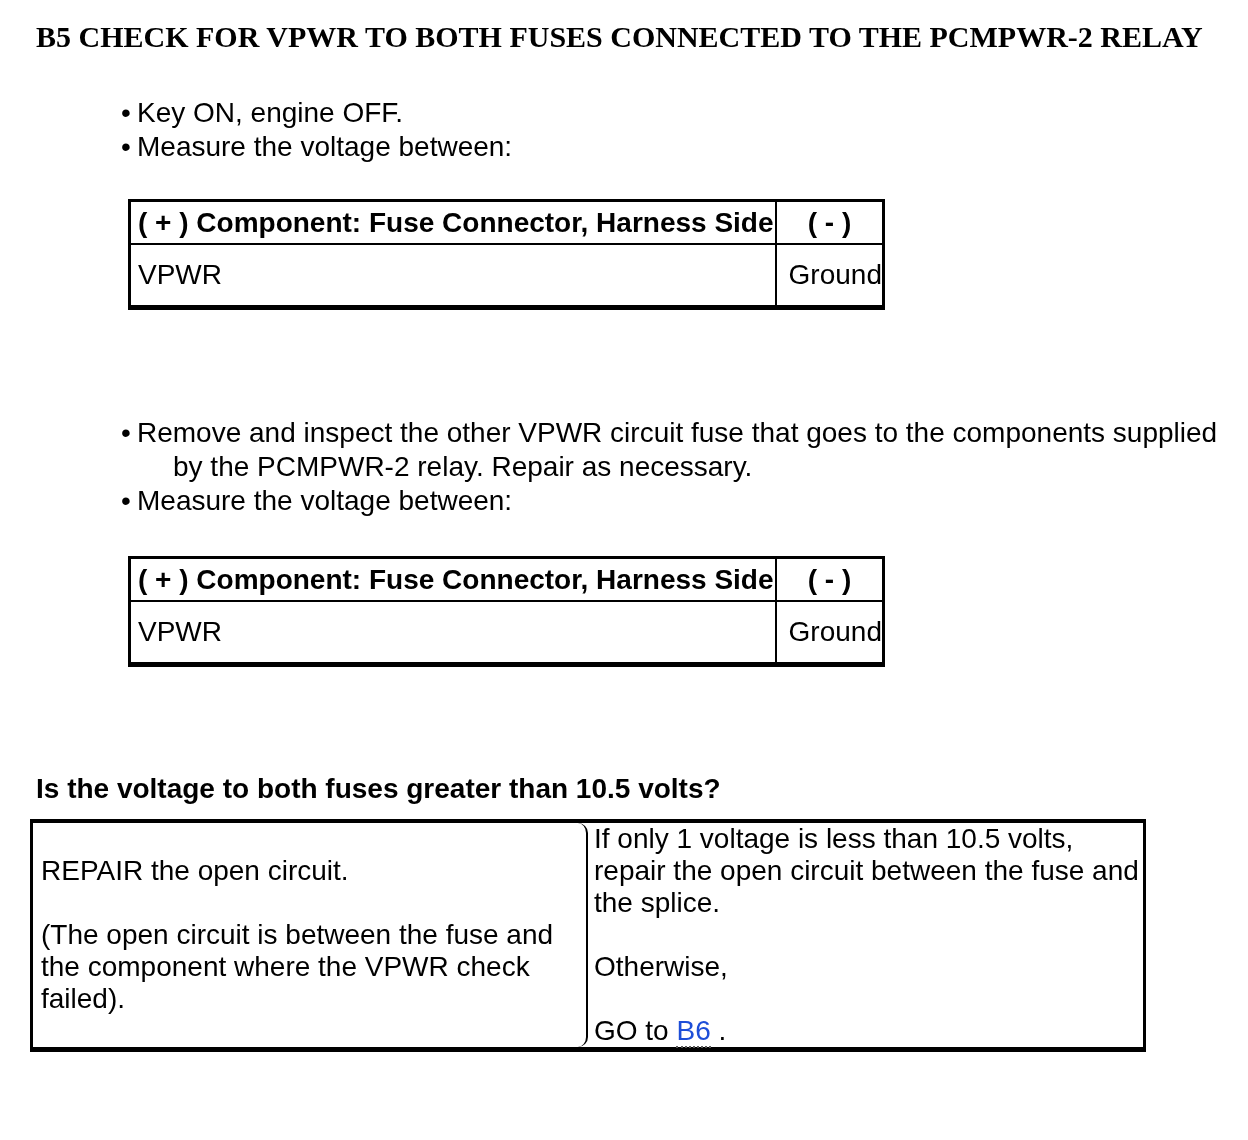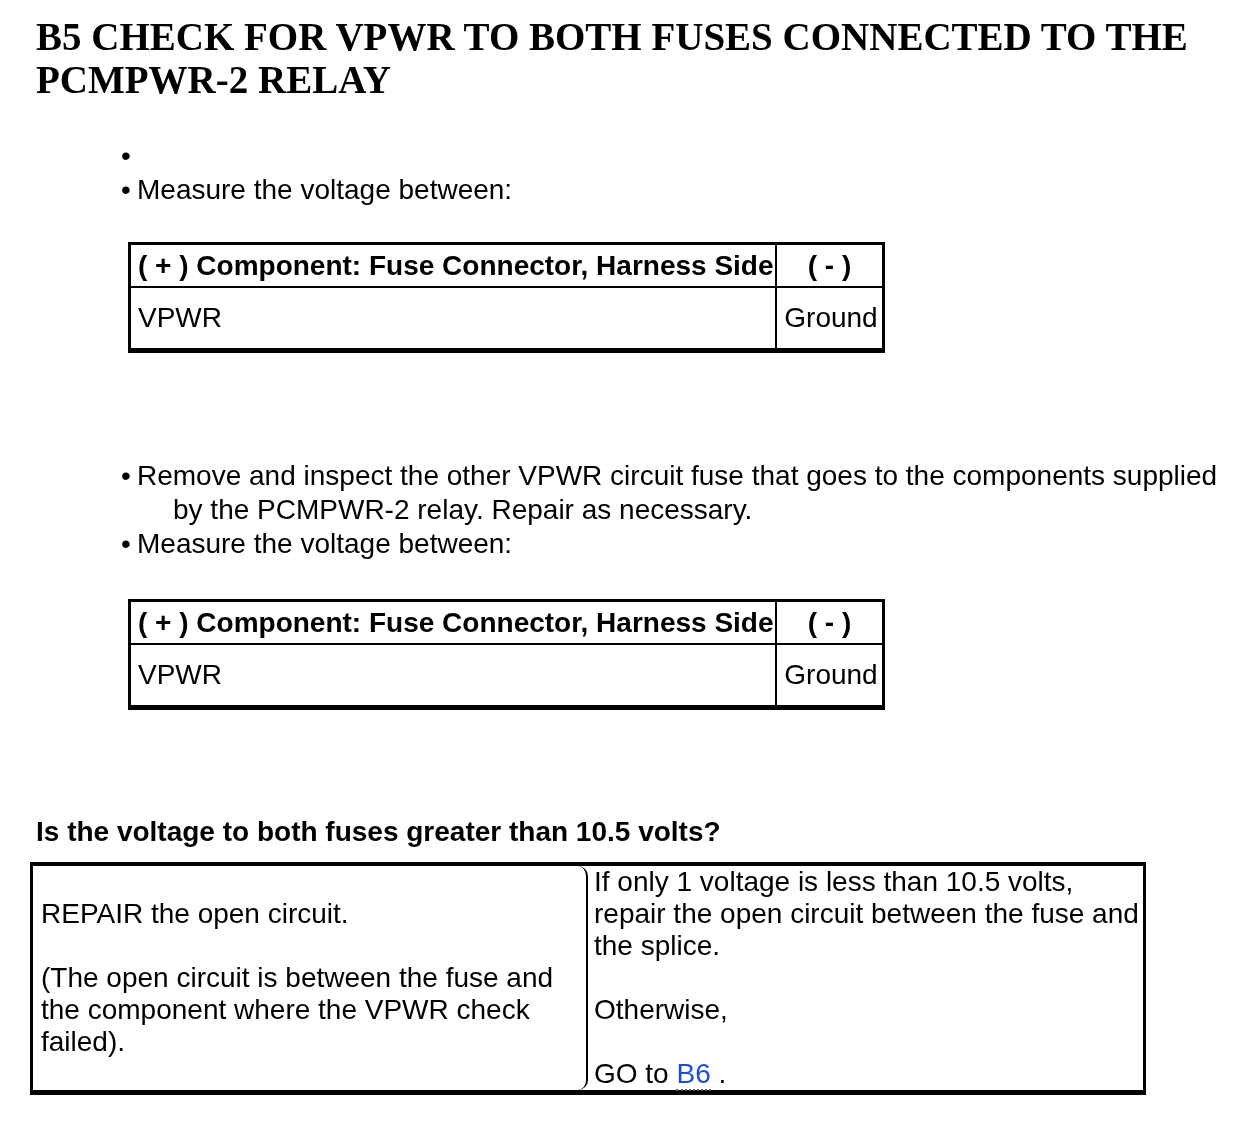--- a/index.html
+++ b/index.html
@@ -9,21 +9,21 @@
     color: #000;
     font-family: "Liberation Sans", sans-serif;
     font-size: 28px;
     overflow: hidden;
   }
   .title {
     margin: 15px 0 0 36px;
     width: 1200px;
     font-family: "Liberation Serif", serif;
     font-weight: bold;
-    font-size: 39px;
+    font-size: 30px;
     line-height: 43px;
     letter-spacing: 0px;
   }
   .bullets { margin-left: 121px; line-height: 34px; }
   .bullets-1 { margin-top: 38px; }
   .bullets-2 { margin-top: 106px; }
   .brow { display: flex; }
   .dot { flex: none; width: 16px; }
   .btext { padding-left: 36px; text-indent: -36px; }
   .btext.wide { max-width: 1100px; }
@@ -39,21 +39,21 @@
   .mtable-1 { margin-top: 35px; }
   .mtable-2 { margin-top: 38px; }
   .mtable th, .mtable td { font-size: 28px; overflow: hidden; }
   .mtable th {
     height: 43px; font-weight: bold; white-space: nowrap;
     border-bottom: 2px solid #000; vertical-align: middle;
   }
   .mtable .cell-pos { text-align: left; padding-left: 7px; border-right: 2px solid #000; }
   .mtable th.cell-neg { text-align: center; padding: 0; }
   .mtable td { height: 60px; vertical-align: middle; }
-  .mtable td.cell-neg { text-align: center; padding-left: 3px; }
+  .mtable td.cell-neg { text-align: right; padding-left: 3px; }
 
   .question {
     margin: 105px 0 13px 36px;
     font-weight: bold;
     line-height: 34px;
     white-space: nowrap;
   }
 
   .dtable {
     width: 1116px;
@@ -85,20 +85,21 @@
   }
 </style>
 </head>
 <body>
 
 <h1 class="title">B5 CHECK FOR VPWR TO BOTH FUSES CONNECTED TO THE PCMPWR-2 RELAY</h1>
 
 <div class="bullets bullets-1">
   <div class="brow">
     <span class="dot">•</span>
+    <div class="btext">Key ON, engine OFF.</div>
   </div>
   <div class="brow">
     <span class="dot">•</span>
     <div class="btext">Measure the voltage between:</div>
   </div>
 </div>
 
 <table class="mtable mtable-1">
   <colgroup>
       <col style="width:646px">

